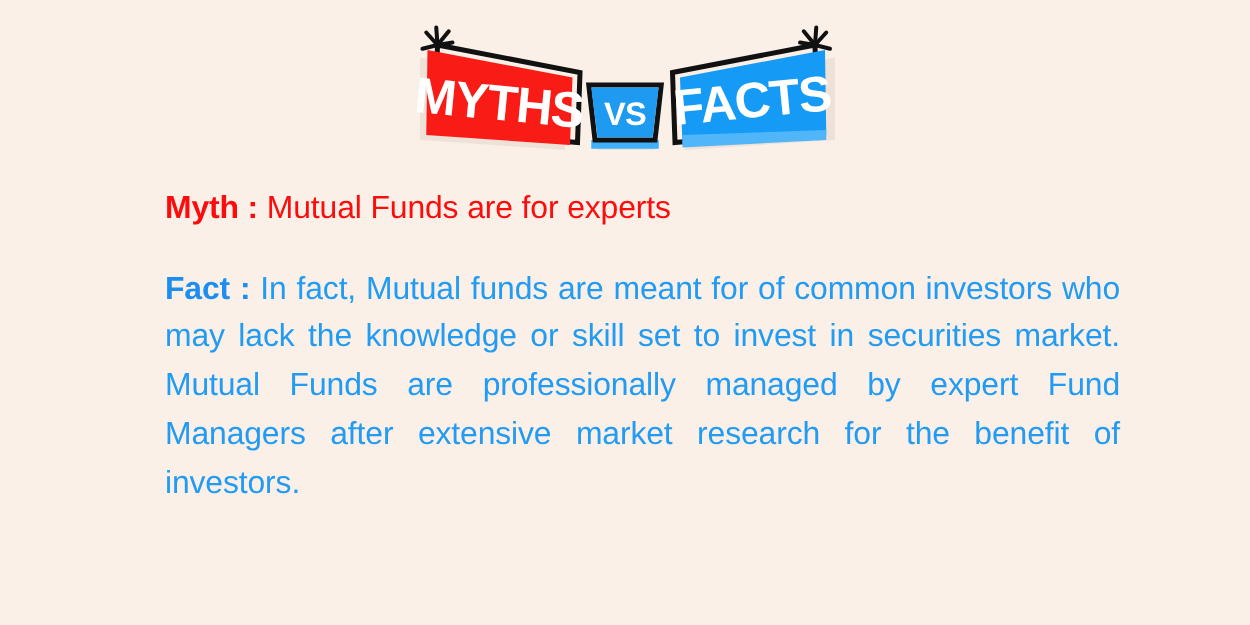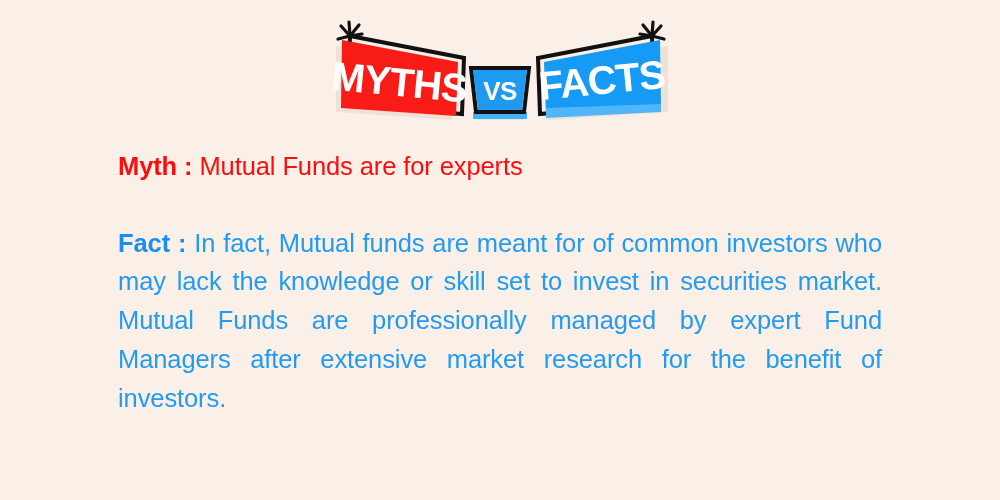--- a/index.html
+++ b/index.html
@@ -29,40 +29,40 @@
     top: 8px;
     width: 1000px;
     height: 120px;
   }
 
   .banner-svg { display: block; }
 
   
   .content {
     position: absolute;
-    left: 118px;
+    left: 132px;
     top: 150px;
     width: 764px;
   }
 
   .myth-line {
     color: #fb0d0d;
     font-size: 25.5px;
     line-height: 1.28;
     letter-spacing: -0.1px;
     margin: 0 0 0 0;
     white-space: nowrap;
   }
   .myth-label {
     font-weight: bold;
   }
   .myth-body { font-weight: normal; }
 
   .fact-block {
-    margin-top: 41px;
+    margin-top: 29px;
     color: #229bf2;
     font-size: 25.5px;
     line-height: 1.52;
     text-align: justify;
     text-align-last: left;
     letter-spacing: -0.1px;
   }
   .fact-label {
     font-weight: bold;
     color: #1b8ef0;

